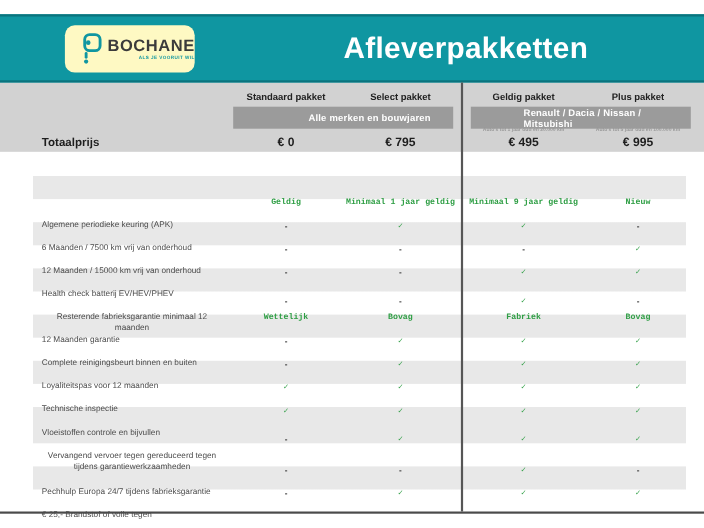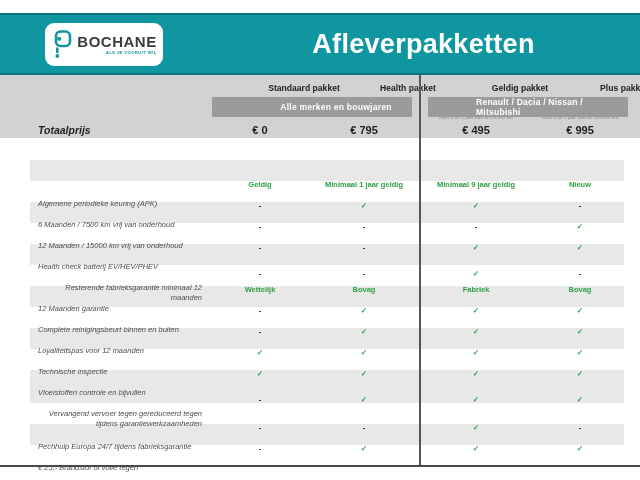--- a/index.html
+++ b/index.html
@@ -2,52 +2,52 @@
 <html lang="nl" style="--teal: #0f96a1; --teal-dark: #0a737d; --band: #d2d2d2; --badge: #9b9b9b; --stripe: #e8e8e8; --green: #2e9e44; --dark: #2f2f2f; --line: #4a4a4a;"><head>
 <meta charset="utf-8">
 <style>
   html,body{margin:0;padding:0;background:#fff;}
   .page{position:relative;width:640px;height:480px;overflow:hidden;background:#fff;
         font-family:"Liberation Sans",sans-serif;-webkit-font-smoothing:antialiased;}
   .top-strip{height:13px;background:#fff;}
   .header{box-sizing:border-box;height:62px;background:var(--teal);
           border-top:2px solid var(--teal-dark);border-bottom:2px solid var(--teal-dark);
           display:flex;align-items:center;position:relative;}
-  .logo-box{margin-left:45px;width:118px;height:43px;background:#ffffff;border-radius:9px;
-            display:flex;align-items:center;justify-content:center;gap:4px;}
+  .logo-box{margin-left:59px;width:118px;height:43px;background:#fef9c3;border-radius:9px;
+            display:flex;align-items:center;justify-content:flex-end;gap:4px;}
   .logo-text{display:flex;flex-direction:column;align-items:flex-end;}
   .logo-name{font-size:15px;font-weight:700;color:#3b3b3b;letter-spacing:.5px;line-height:15px;}
   .logo-tagline{font-size:4.2px;font-weight:700;color:var(--teal);letter-spacing:.4px;margin-top:1px;}
   .page-title{position:absolute;left:163px;right:0;text-align:center;transform:translateX(22px);
               color:#fff;font-size:27px;font-weight:700;letter-spacing:.3px;}
   
   .grid,.row{display:grid;grid-template-columns:208px 104px 104px 8px 104px 104px 8px;}
   .cell{display:flex;align-items:center;justify-content:center;text-align:center;}
-  .lab{grid-column:1;justify-content:flex-start;text-align:right;padding-left:38px;box-sizing:border-box;font-style:italic;}
+  .lab{grid-column:1;justify-content:flex-start;text-align:center;padding-left:38px;box-sizing:border-box;}
   .c1{grid-column:2}.c2{grid-column:3}.c3{grid-column:5}.c4{grid-column:6}
   .band{background:var(--band);padding-top:5px;height:58px;box-sizing:content-box;}
-  .titles{height:16px;padding-left:44px;}
+  .titles{height:16px;}
   .col-title{font-size:8.6px;font-weight:700;color:#222;}
   .badges{height:15px;margin-top:1px;}
   .badge{grid-row:1;margin:0 4px;background:var(--badge);color:#fff;font-size:8.6px;font-weight:700;
          display:flex;align-items:center;justify-content:center;letter-spacing:.2px;padding-left:48px;}
   .b1{grid-column:2/4}.b2{grid-column:5/7}
   .captions{height:10px;}
   .caption{font-size:4.6px;font-weight:600;color:#999;}
   .prices{height:16px;}
   .total-label{font-size:10.5px;font-weight:700;color:#1e1e1e;}
   .price{font-size:11px;font-weight:700;color:#1e1e1e;}
   .rows{margin-top:22px;}
   .row{height:21px;}
   .row.tall{height:33px;}
   .row.striped{background:linear-gradient(to right,transparent 0 30px,
                var(--stripe) 30px calc(100% - 16px),transparent calc(100% - 16px));}
   .feature-label{font-size:7.5px;color:#4c4c4c;line-height:9.5px;padding-right:6px;margin-top:39px;}
   .feature-value{font-size:7.5px;font-weight:700;}
-  .feature-value.green{color:var(--green);}
+  .feature-value.green{color:var(--green);font-family:Liberation Mono, monospace;}
   .feature-value.dash{color:var(--dark);}
   .v-divider{position:absolute;left:419px;top:75px;width:1.5px;height:390px;background:#565656;}
   .bottom-line{position:absolute;left:0;right:0;top:465px;height:1.5px;background:var(--line);}
 </style>
 </head>
 <body>
 
 <div class="page">
   <div class="top-strip"></div>
 
@@ -63,21 +63,21 @@
         <div class="logo-name">BOCHANE</div>
         <div class="logo-tagline">ALS JE VOORUIT WIL</div>
       </div>
     </div>
     <div class="page-title">Afleverpakketten</div>
   </header>
 
   <div class="band">
     <div class="grid titles">
       <div class="cell c1 col-title">Standaard pakket</div>
-      <div class="cell c2 col-title">Health pakket</div>
+      <div class="cell c2 col-title">Select pakket</div>
       <div class="cell c3 col-title">Geldig pakket</div>
       <div class="cell c4 col-title">Plus pakket</div>
     </div>
     <div class="grid badges">
       <div class="badge b1">Alle merken en bouwjaren</div>
       <div class="badge b2">Renault / Dacia / Nissan / Mitsubishi</div>
     </div>
     <div class="grid captions">
       <div class="cell c3 caption">Auto's tot 1 jaar oud en 20.000 km</div>
       <div class="cell c4 caption">Auto's tot 5 jaar oud en 100.000 km</div>

